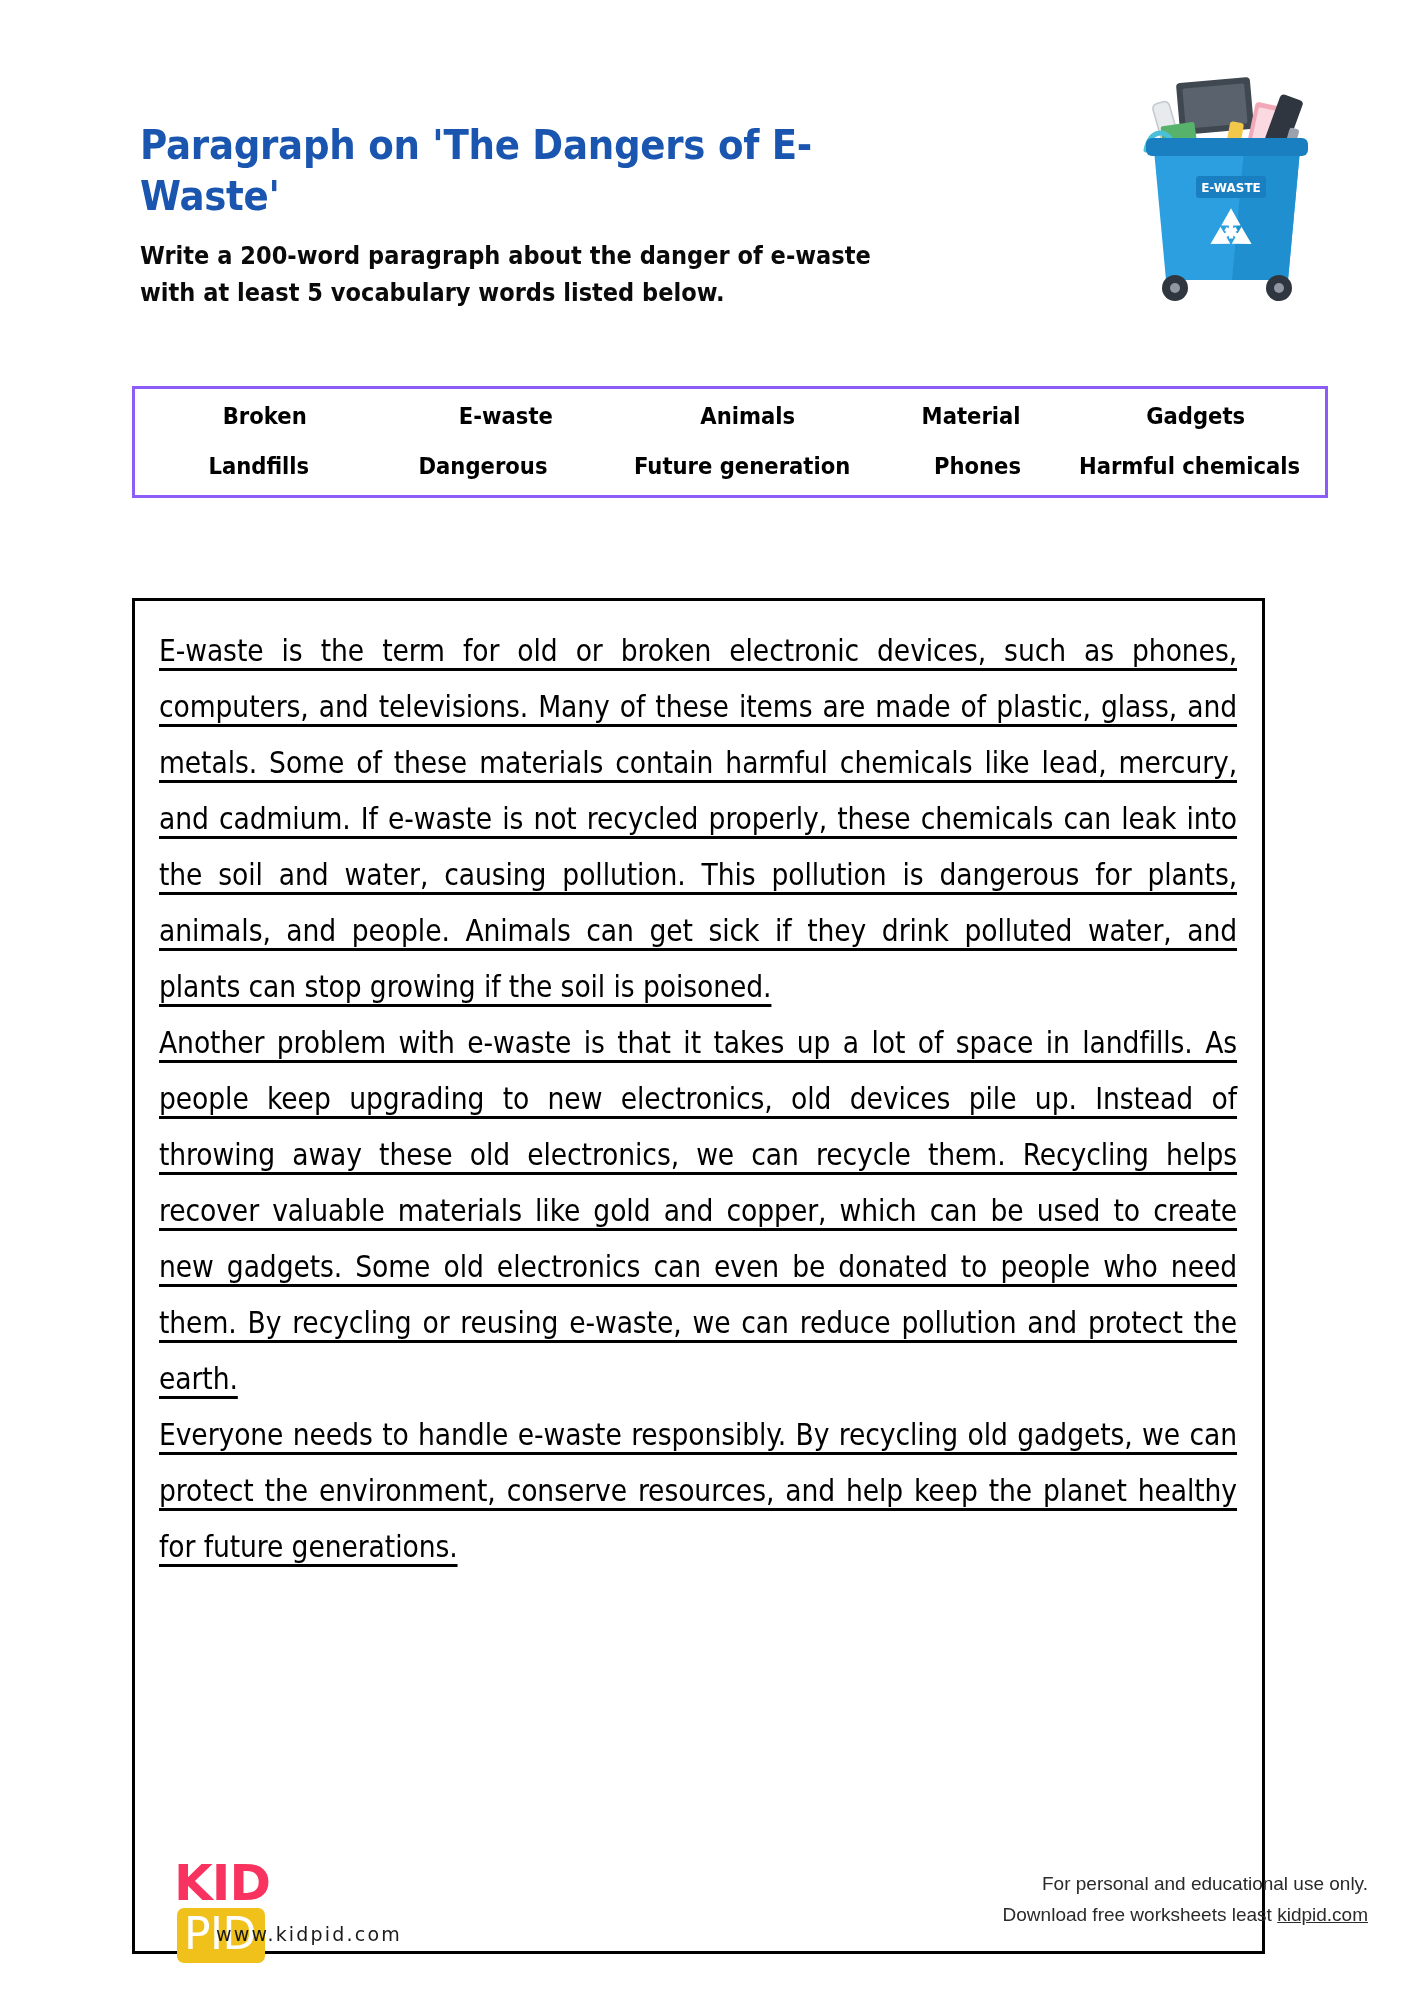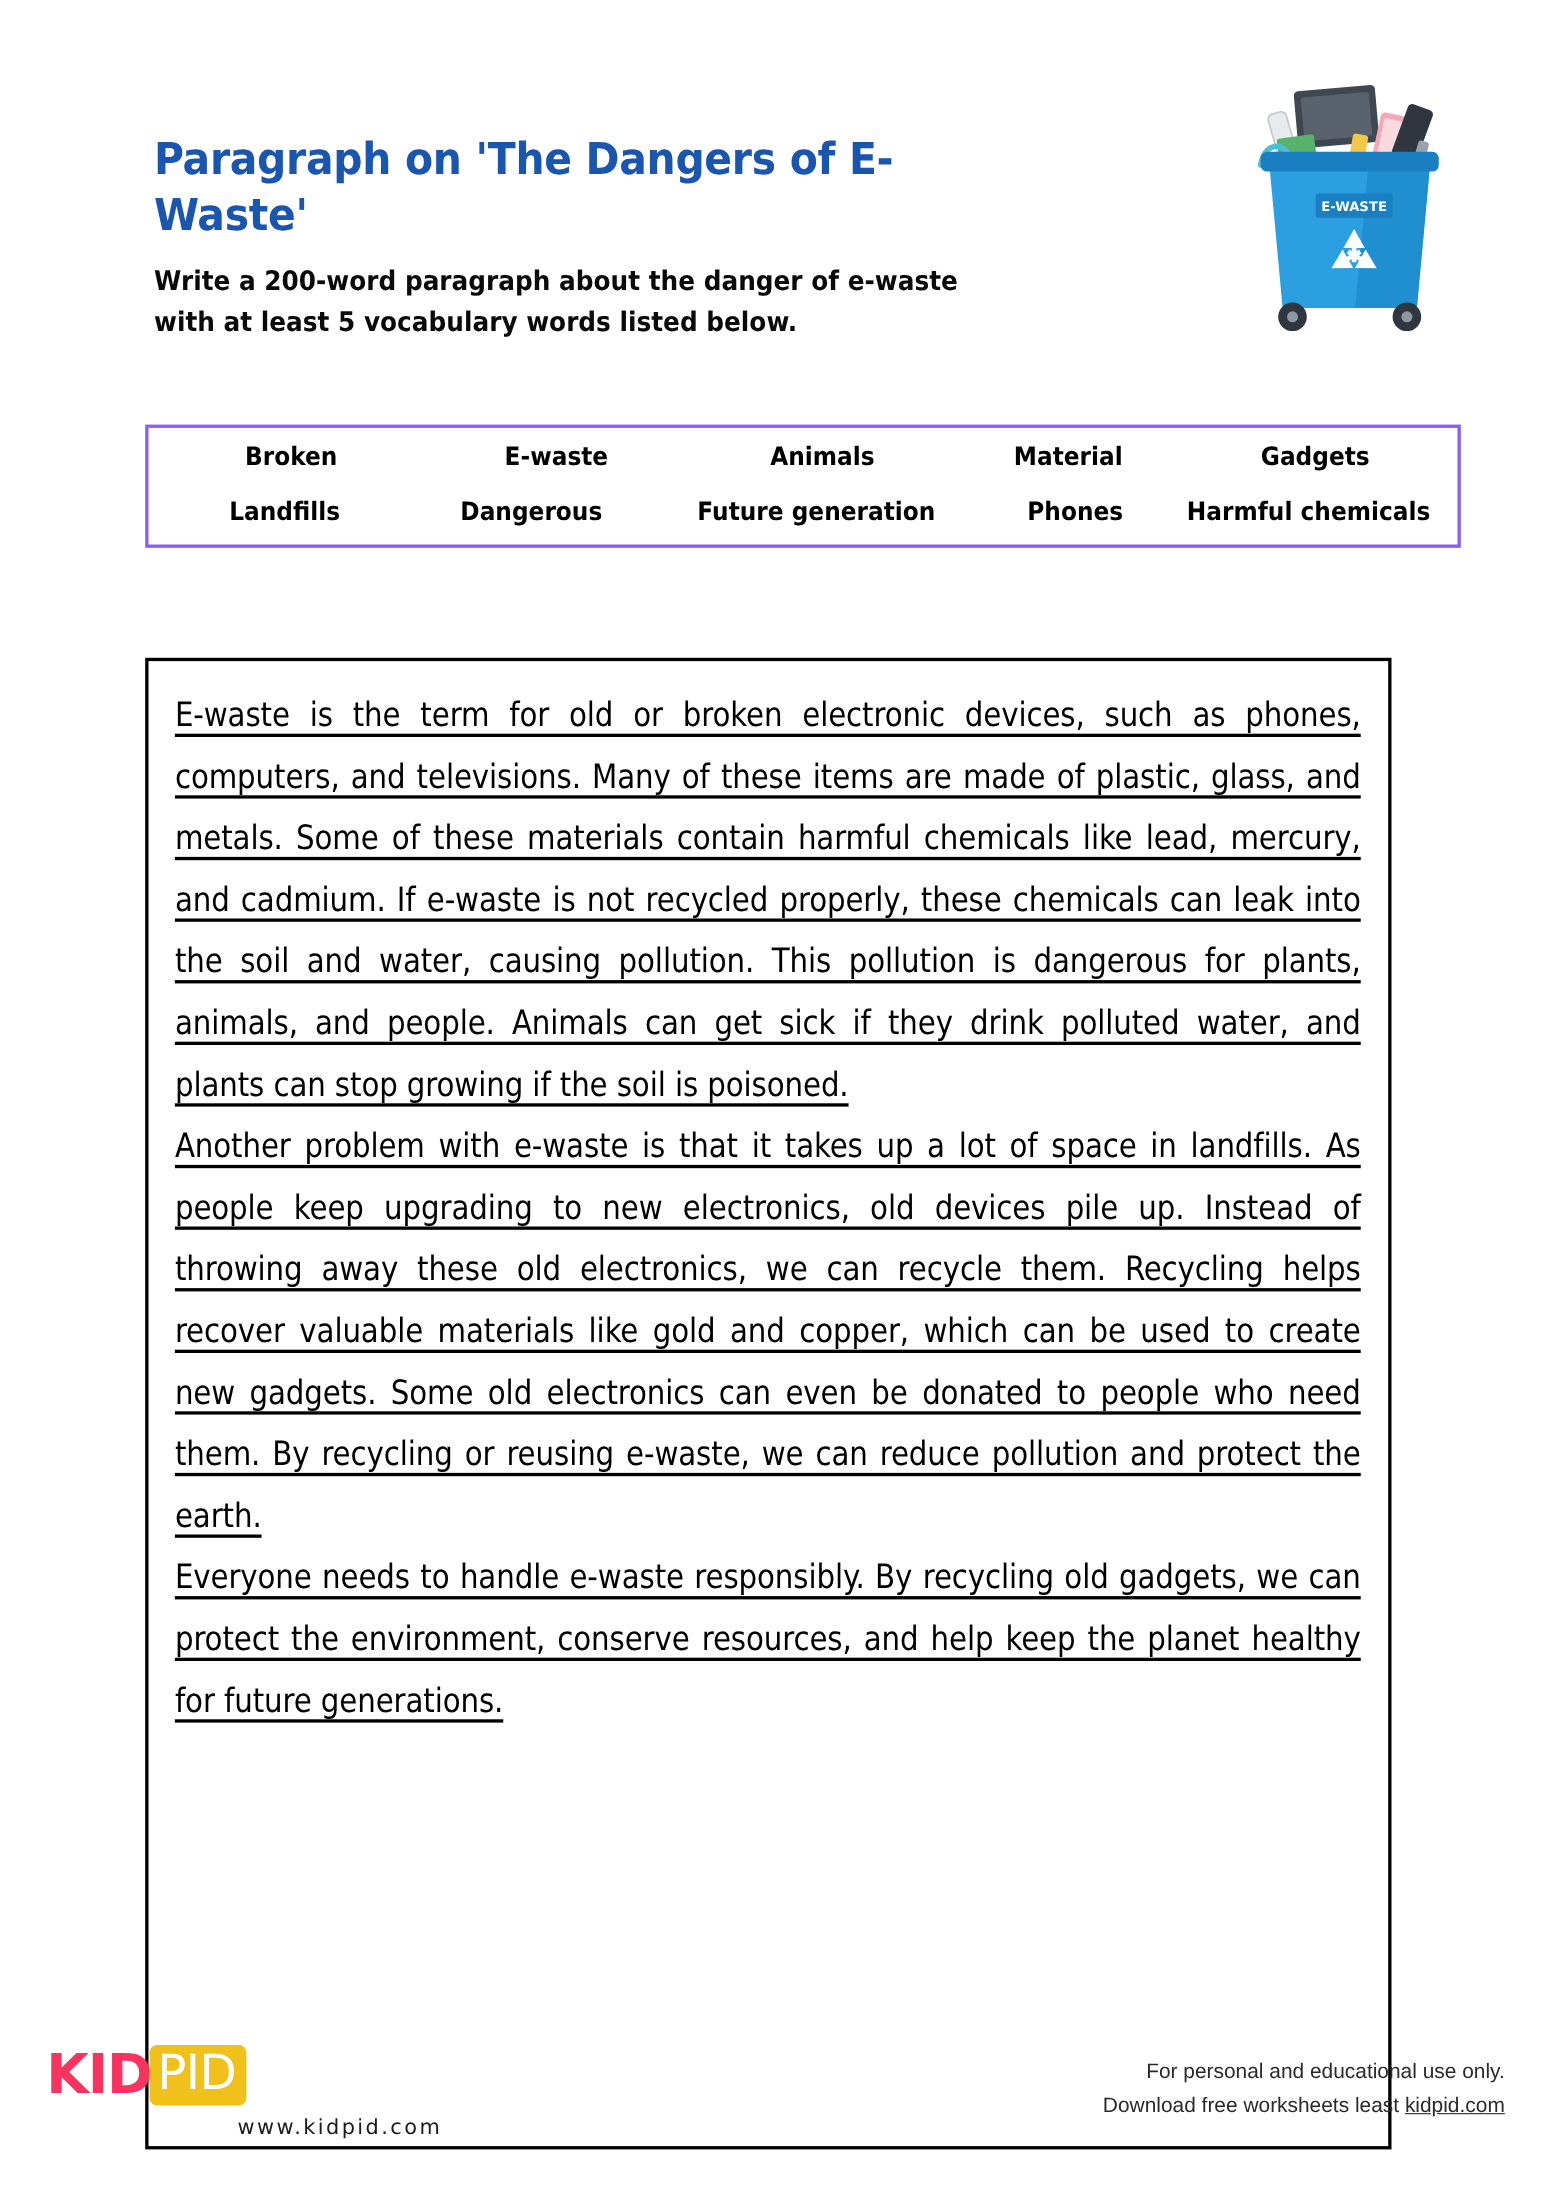--- a/index.html
+++ b/index.html
@@ -134,20 +134,21 @@
   .logo-wrap {
     position: absolute;
     left: 42px;
     top: 28px;
     width: 360px;
   }
   .logo-mark {
     display: flex;
     align-items: center;
     height: 56px;
+    flex-direction: column;
   }
   .logo-kid {
     font-family: "DejaVu Sans", sans-serif;
     font-weight: 700;
     font-size: 50px;
     line-height: 50px;
     color: #f8335f;
     letter-spacing: -1px;
   }
   .logo-pid {

